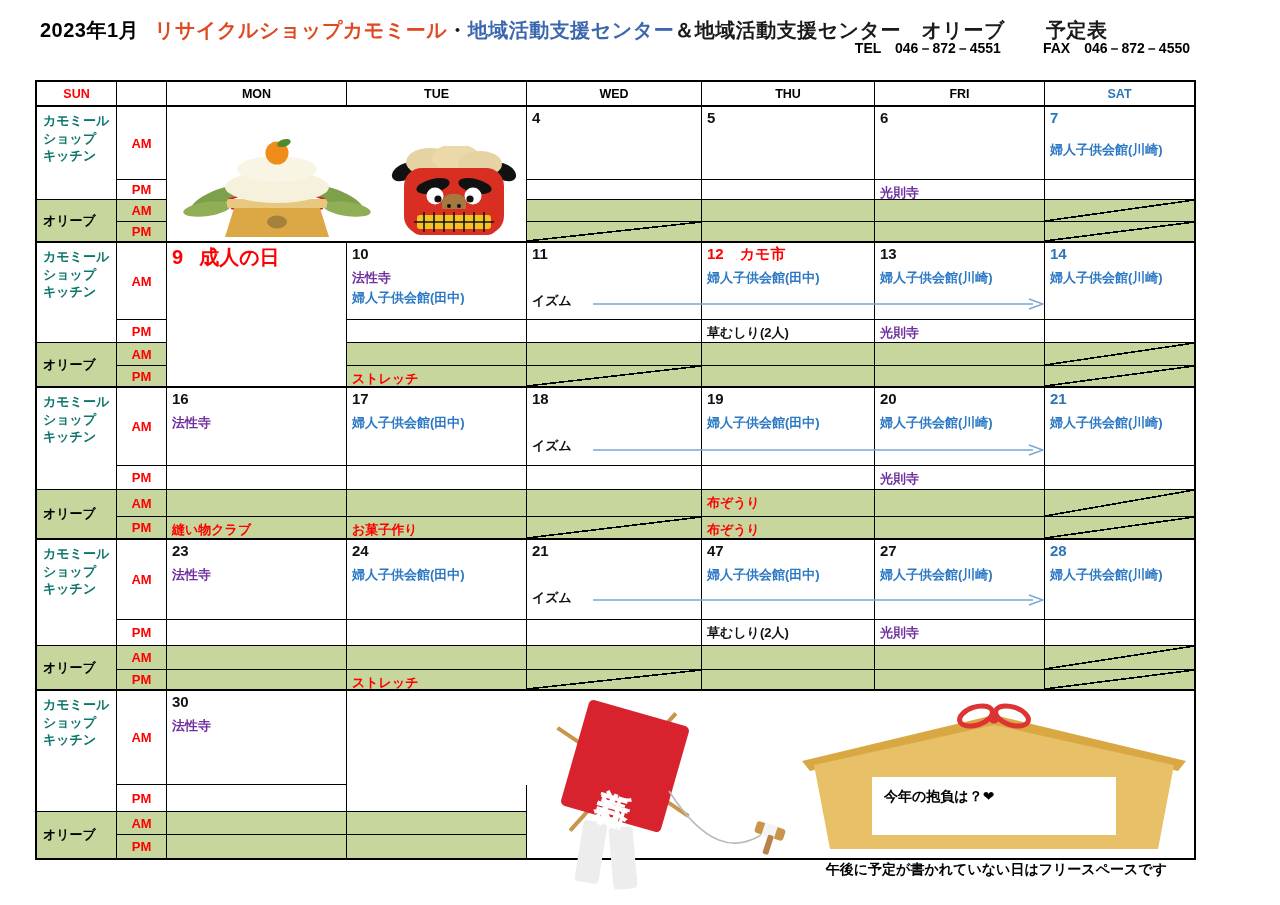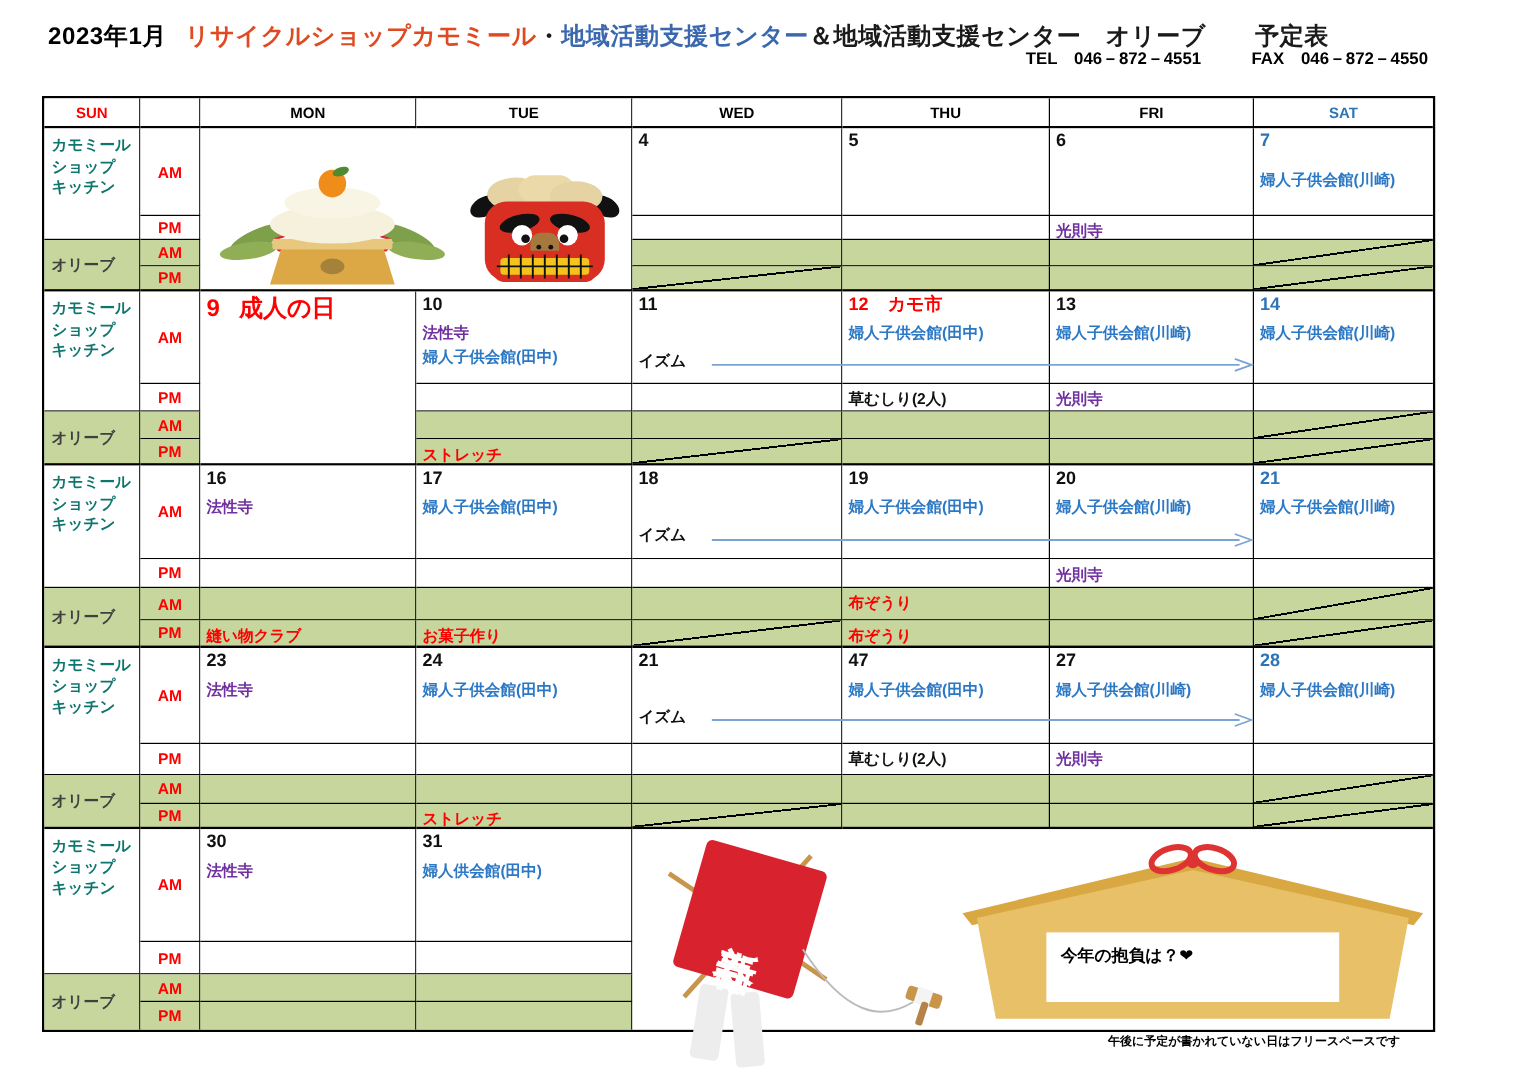--- a/index.html
+++ b/index.html
@@ -17,37 +17,37 @@
        grid-template-rows:25px 73px 20px 22px 21px 77px 23px 23px 22px 78px 24px 27px 23px 80px 26px 24px 21px 94px 27px 23px 23px;}
   .c{border-right:1px solid #000;border-bottom:1px solid #000;position:relative;box-sizing:border-box;background:#fff;overflow:visible;}
   .lastcol{border-right:none;}
   .wend{border-bottom-width:2px;}
   .bend{border-bottom:none;}
   .g{background:#c6d69c;}
   .hd{display:flex;align-items:center;justify-content:center;font-size:12.5px;border-bottom:2px solid #000;}
   .hd.sun{color:#ff0000;}
   .hd.sat{color:#2e75b6;}
   .side{font-size:13px;color:#0f766e;padding:5px 0 0 6px;line-height:1.35;}
-  .olab{font-size:13px;color:#404040;display:flex;align-items:center;padding-left:6px;}
+  .olab{font-size:13px;color:#000000;display:flex;align-items:center;padding-left:6px;}
   .ampm{font-size:13px;color:#ff0000;display:flex;align-items:center;justify-content:center;}
   .date{font-size:15px;color:#111;padding:2px 0 0 5px;line-height:1.2;}
   .date.satd{color:#2e75b6;}
   .date.redd{color:#ff0000;}
   .hsp{margin-left:16px;}
   .ev{font-size:13px;padding:0 4px 0 5px;line-height:1.5;}
   .purple{color:#7030a0;} .blue{color:#2b78c5;} .redt{color:#ff0000;} .blk{color:#111;}
   .gap{margin-top:5px;}
   .gap1{margin-top:13px;}
   .izm{margin-top:28px;}
   .pmev{padding-top:3px;}
   .diag{background-image:linear-gradient(to bottom right,transparent calc(50% - .8px),#000 calc(50% - .8px),#000 calc(50% + .8px),transparent calc(50% + .8px));}
   .greet{font-size:17px;color:#ee2211;padding:5px 0 0 9px;white-space:nowrap;}
   .holiday{font-size:20px;}
   .arrow{position:absolute;left:556px;width:452px;height:12px;pointer-events:none;}
-  #footnote{left:35px;top:861px;width:1132px;text-align:right;font-size:10px;}
+  #footnote{left:35px;top:861px;width:1132px;text-align:right;font-size:14px;}
   
   .kitewrap{position:absolute;left:18px;top:8px;width:260px;height:158px;}
   .stick{position:absolute;width:4px;height:158px;background:#c8954a;left:76px;top:-6px;}
   .stick.s1{transform:rotate(42deg);} .stick.s2{transform:rotate(-56deg);}
   .kite{position:absolute;left:28px;top:12px;width:104px;height:110px;background:#d8232f;border-radius:5px;
         transform:rotate(16deg);display:flex;align-items:center;justify-content:center;}
   .kite-text{writing-mode:vertical-rl;color:#fff;font-size:36px;line-height:1;letter-spacing:4px;}
   .tail{position:absolute;width:24px;height:62px;background:#ededed;border-radius:4px;}
   .tail.t1{left:34px;top:122px;transform:rotate(9deg);}
   .tail.t2{left:66px;top:128px;transform:rotate(-5deg);}
@@ -363,24 +363,20 @@
   <div class="c ampm g bend" style="grid-area:21/2/22/3">PM</div>
 
   <div class="c" style="grid-area:18/3/19/4">
       <div class="date">30</div>
       <div class="ev purple gap">法性寺</div>
     </div>
   <div class="c" style="grid-area:19/3/20/4"></div>
   <div class="c g" style="grid-area:20/3/21/4"></div>
   <div class="c g bend" style="grid-area:21/3/22/4"></div>
 
-  <div class="c" style="grid-area:18/4/19/5">
-      <div class="date">31</div>
-      <div class="ev blue gap">婦人供会館(田中)</div>
-    </div>
   <div class="c" style="grid-area:19/4/20/5"></div>
   <div class="c g" style="grid-area:20/4/21/5"></div>
   <div class="c g bend" style="grid-area:21/4/22/5"></div>
 
   <div class="c lastcol bend" style="grid-area:18/5/22/9">
     <div class="kitewrap">
       <div class="stick s1"></div>
       <div class="stick s2"></div>
       <div class="tail t1"></div>
       <div class="tail t2"></div>

